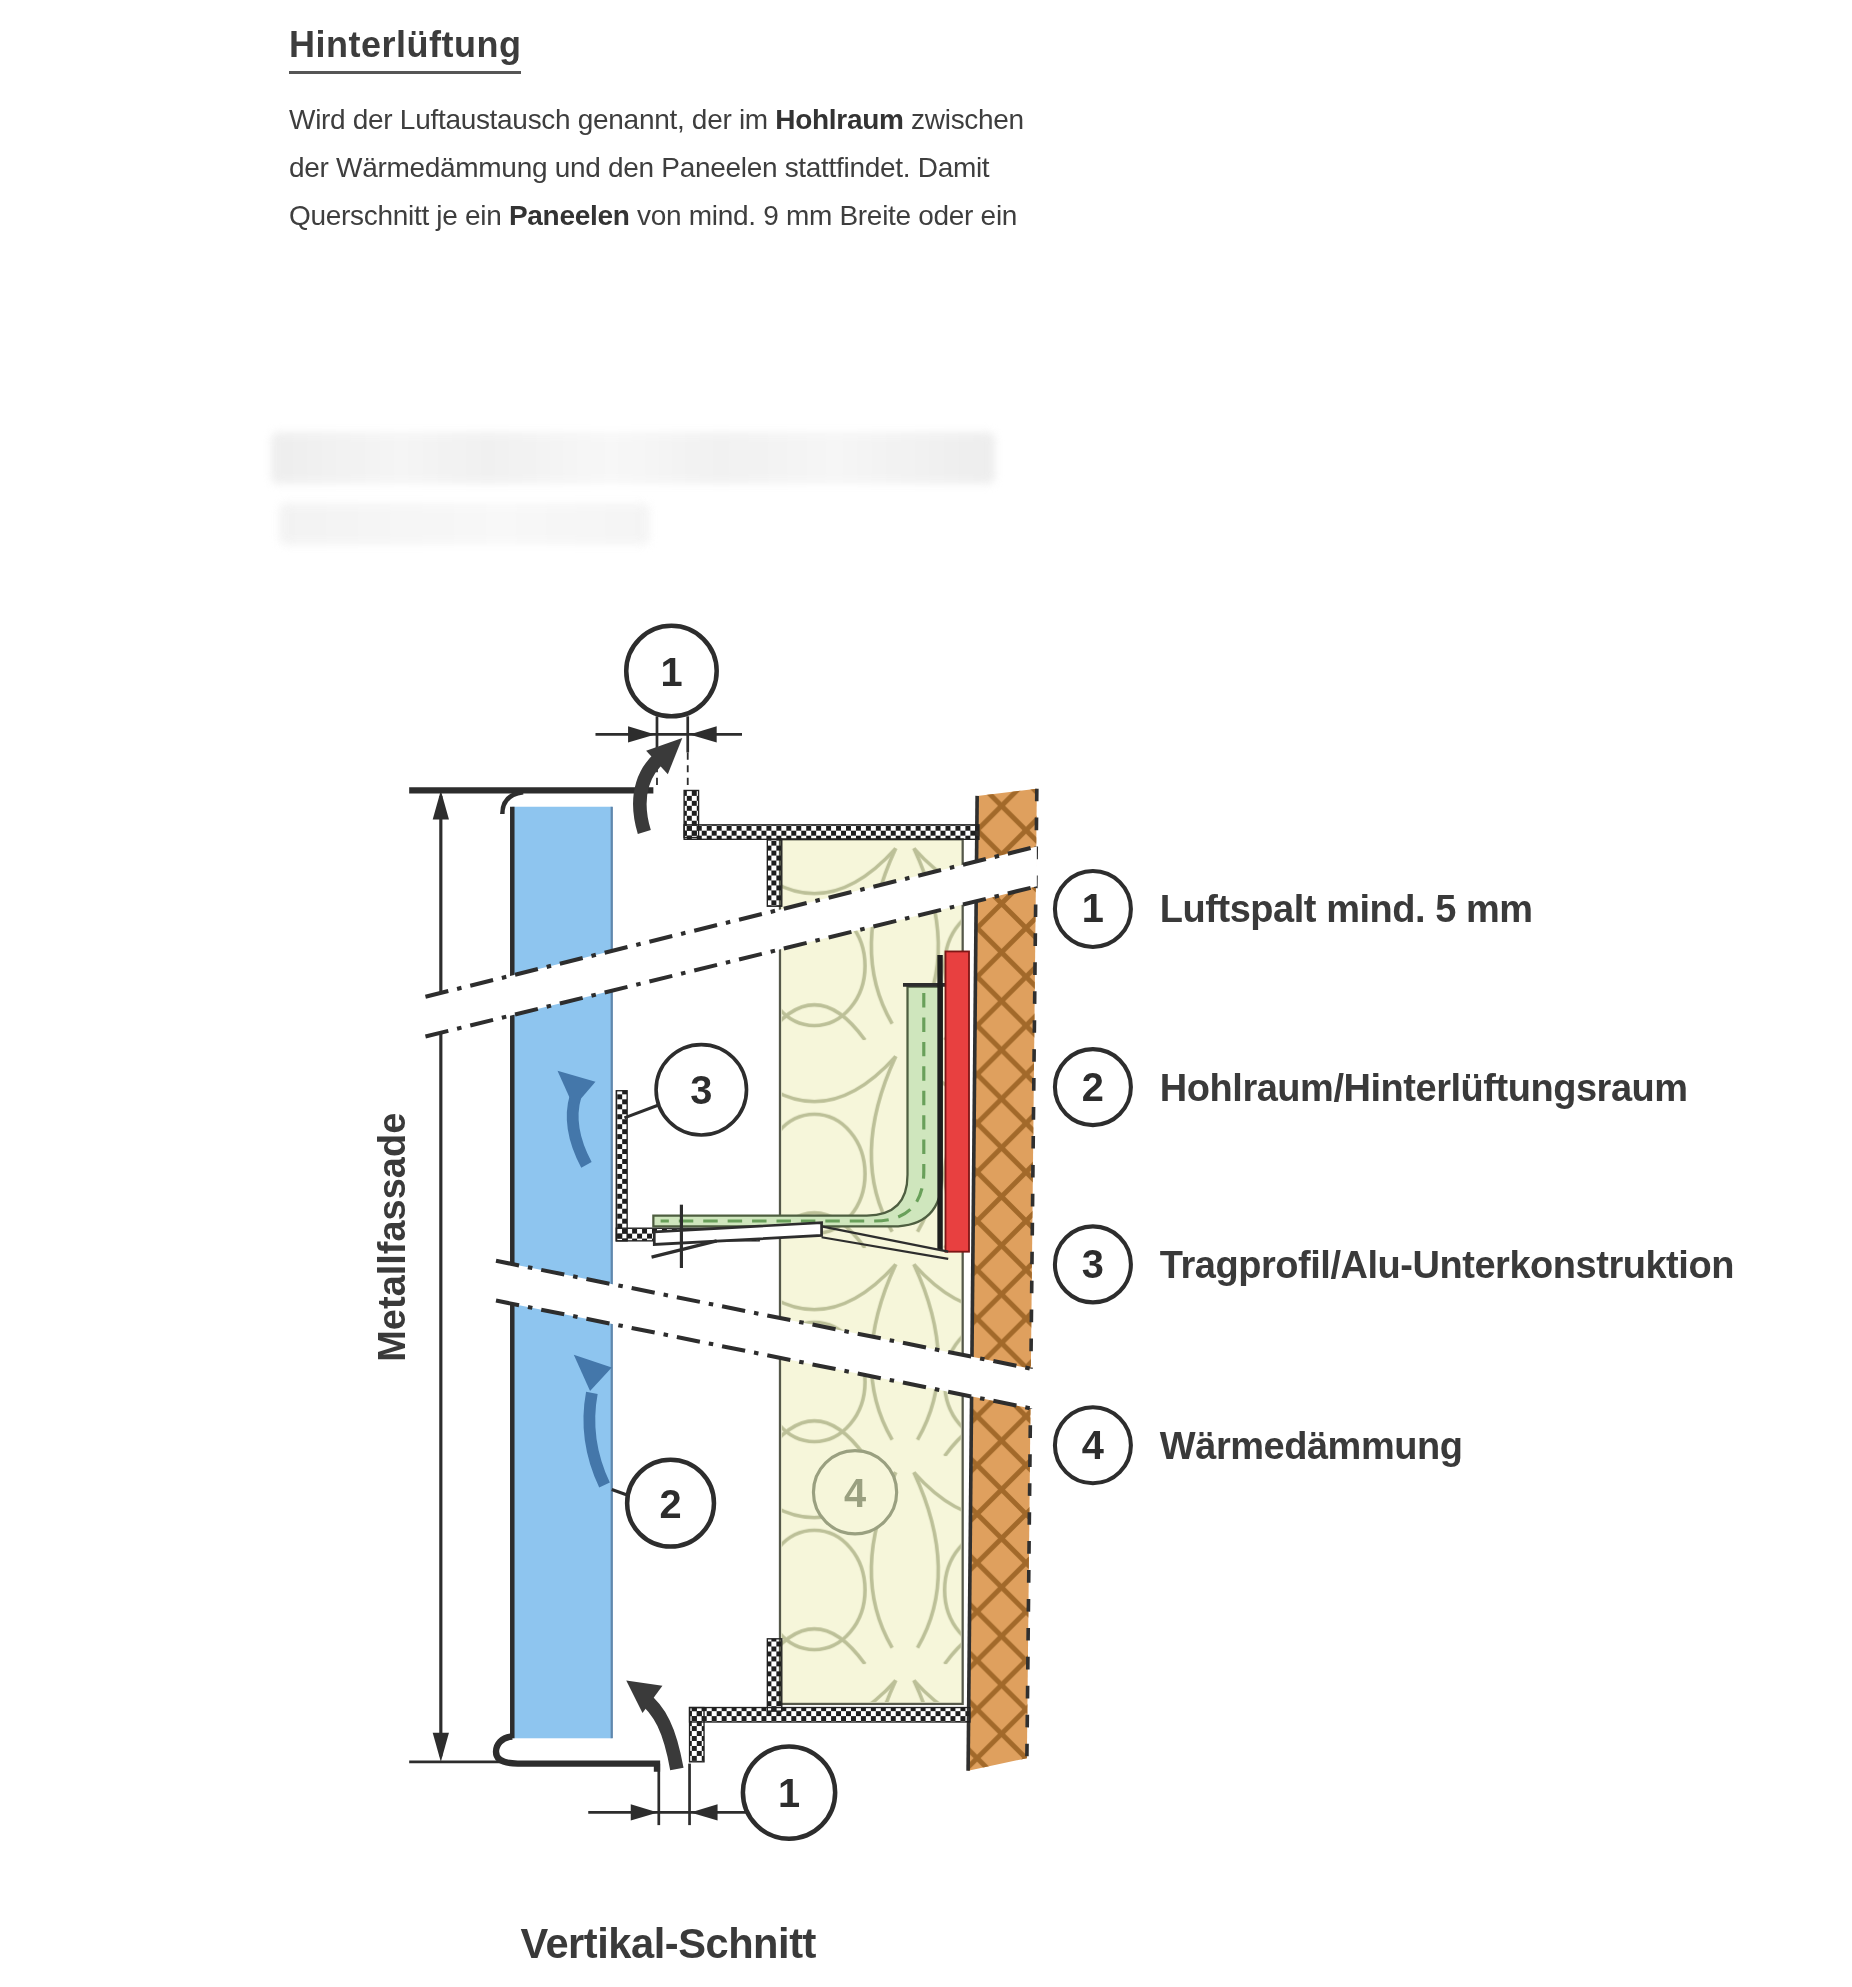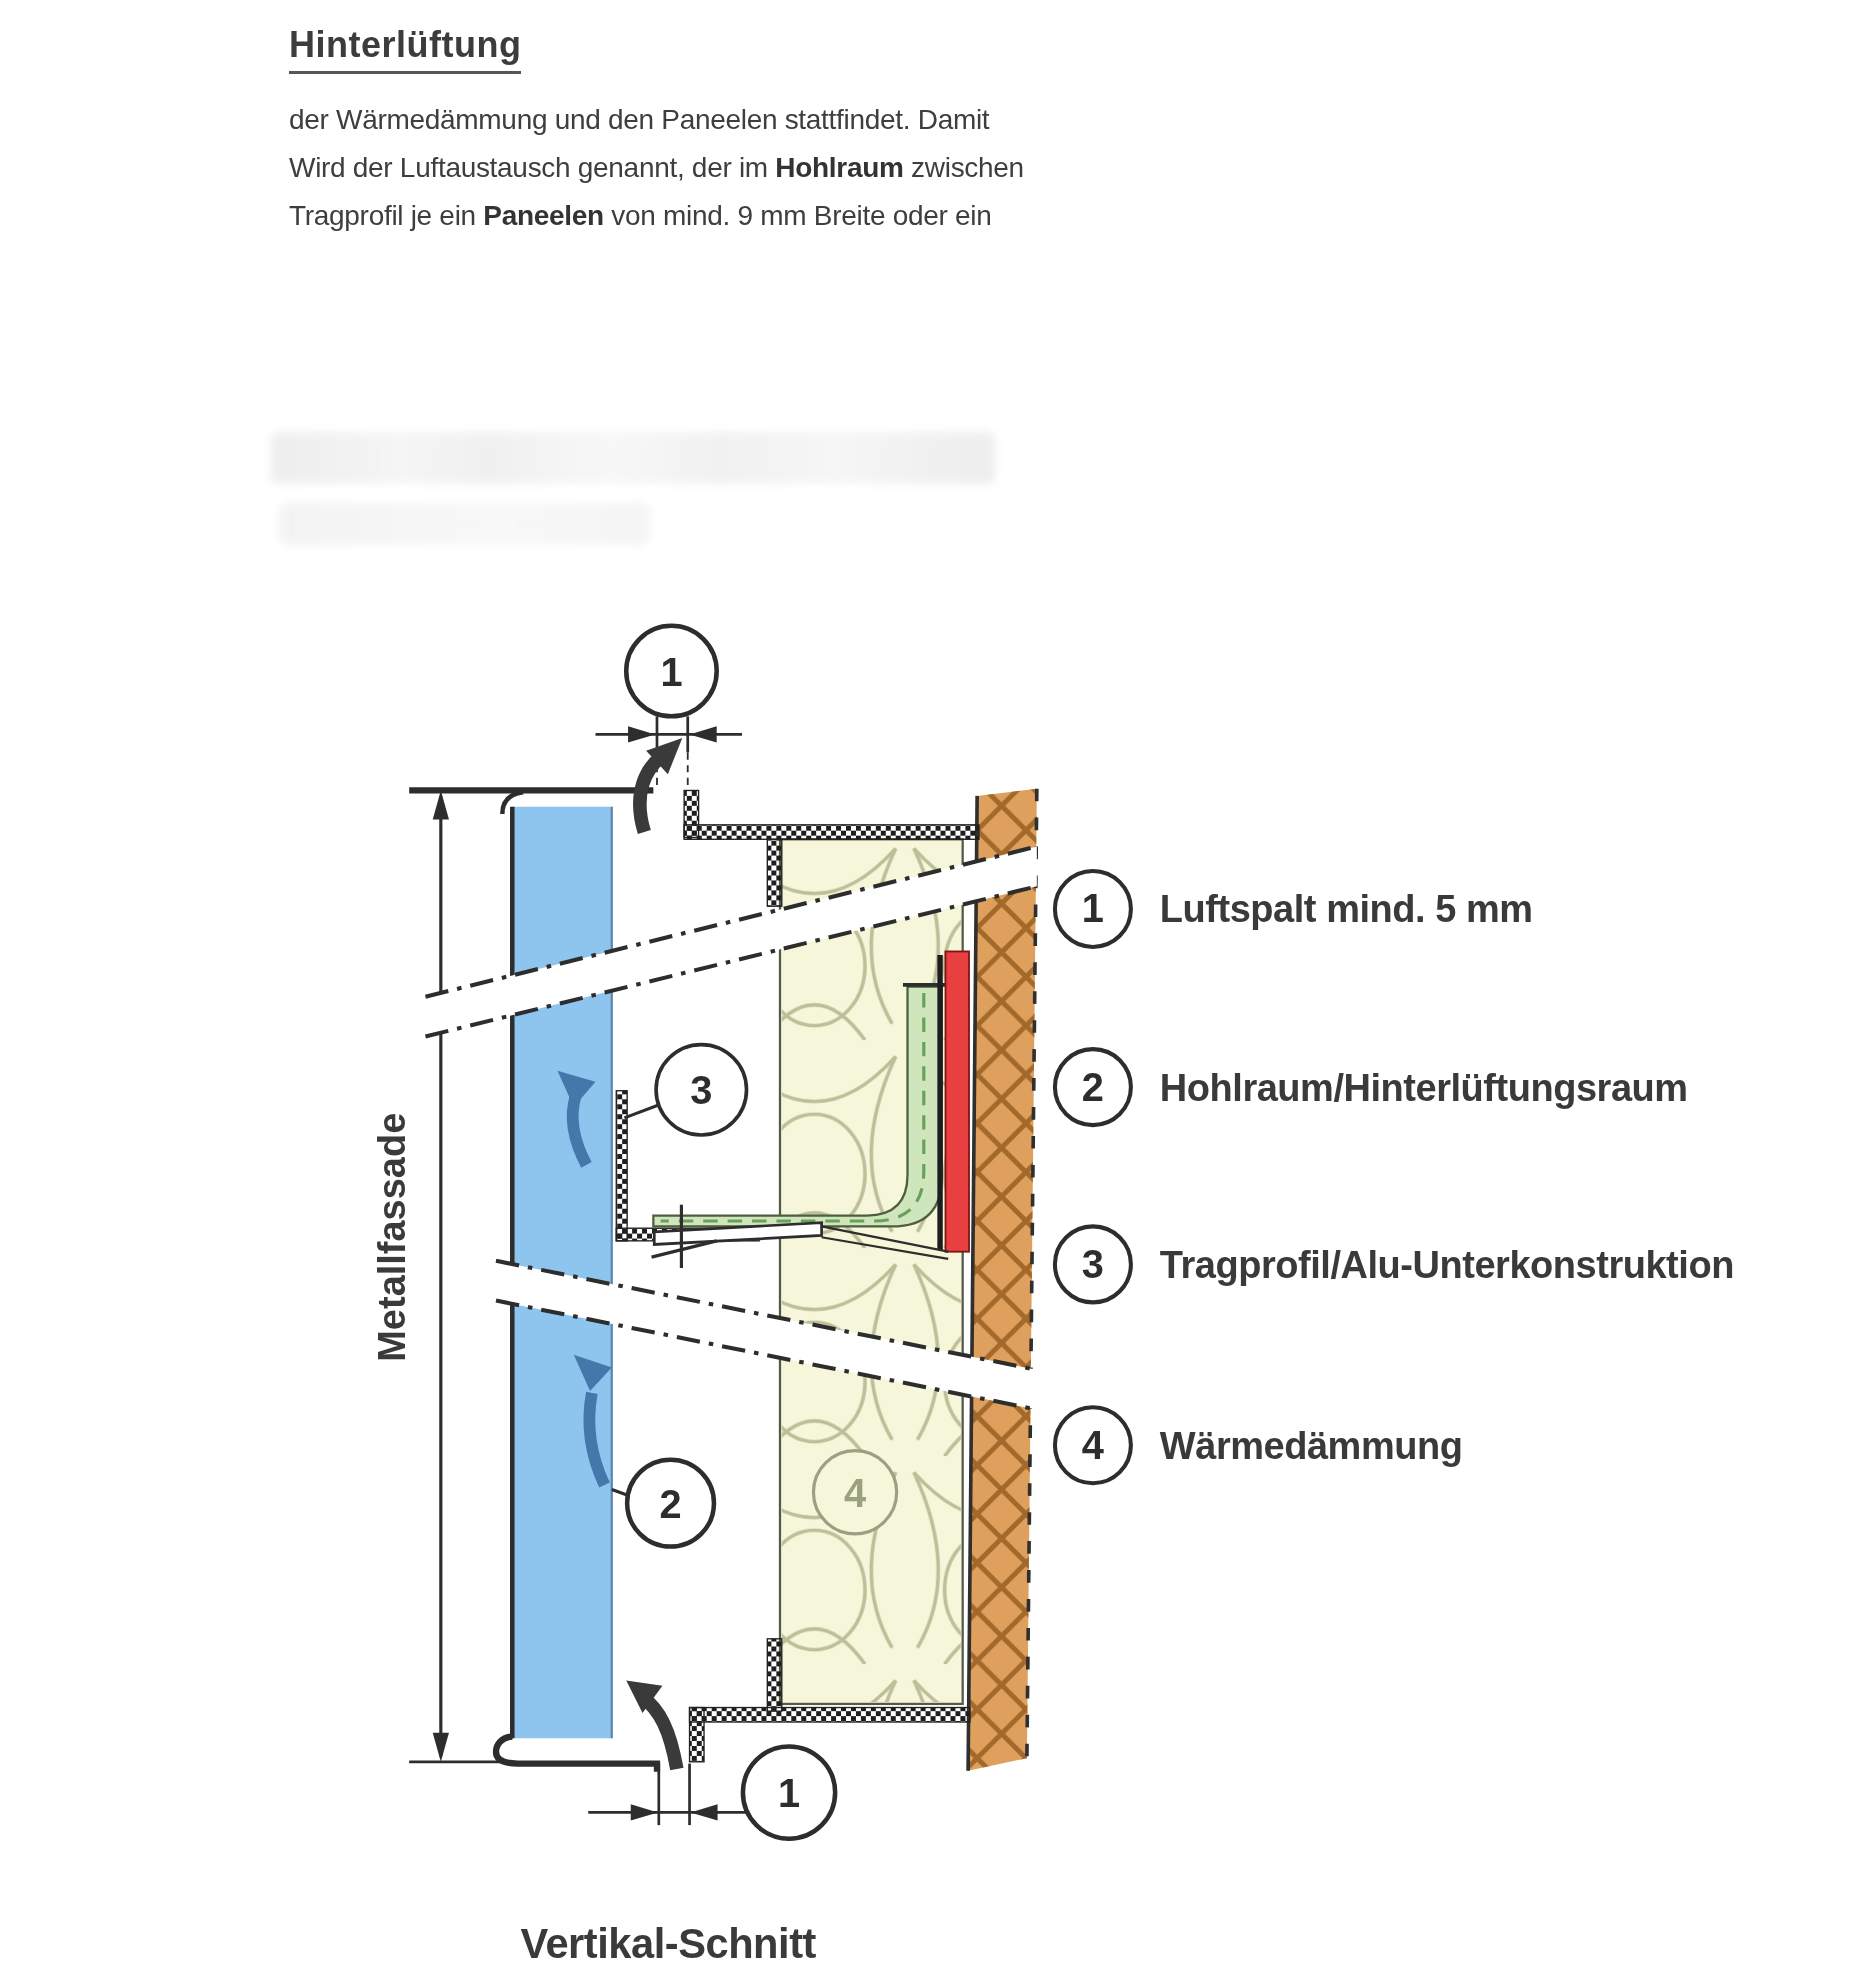--- a/index.html
+++ b/index.html
@@ -48,23 +48,23 @@
   .rotlabel{font-size:42px;font-weight:bold;fill:#3a3a3a;text-anchor:middle;}
 </style>
 </head>
 <body>
 
 <div id="page">
 
   <div id="heading">Hinterlüftung</div>
 
   <div id="paragraph">
+      <div class="pline"><span>Wird der Luftaustausch genannt, der im </span><span class="b">Hohlraum</span><span> zwischen</span></div>
       <div class="pline"><span>der Wärmedämmung und den Paneelen stattfindet. Damit</span></div>
-      <div class="pline"><span>Wird der Luftaustausch genannt, der im </span><span class="b">Hohlraum</span><span> zwischen</span></div>
-      <div class="pline"><span>Tragprofil je ein </span><span class="b">Paneelen</span><span> von mind. 9 mm Breite oder ein</span></div>
+      <div class="pline"><span>Querschnitt je ein </span><span class="b">Paneelen</span><span> von mind. 9 mm Breite oder ein</span></div>
     </div>
 
   <div id="smudge1" class="smudge"></div>
   <div id="smudge2" class="smudge"></div>
 
   <svg id="diagram" width="1853" height="1987" viewBox="0 0 2048 2197">
     <defs>
       <pattern id="dots" width="11" height="11" patternUnits="userSpaceOnUse">
         <rect x="0" y="0" width="5.5" height="5.5" fill="#1e1e1e"></rect>
         <rect x="5.5" y="5.5" width="5.5" height="5.5" fill="#1e1e1e"></rect>

